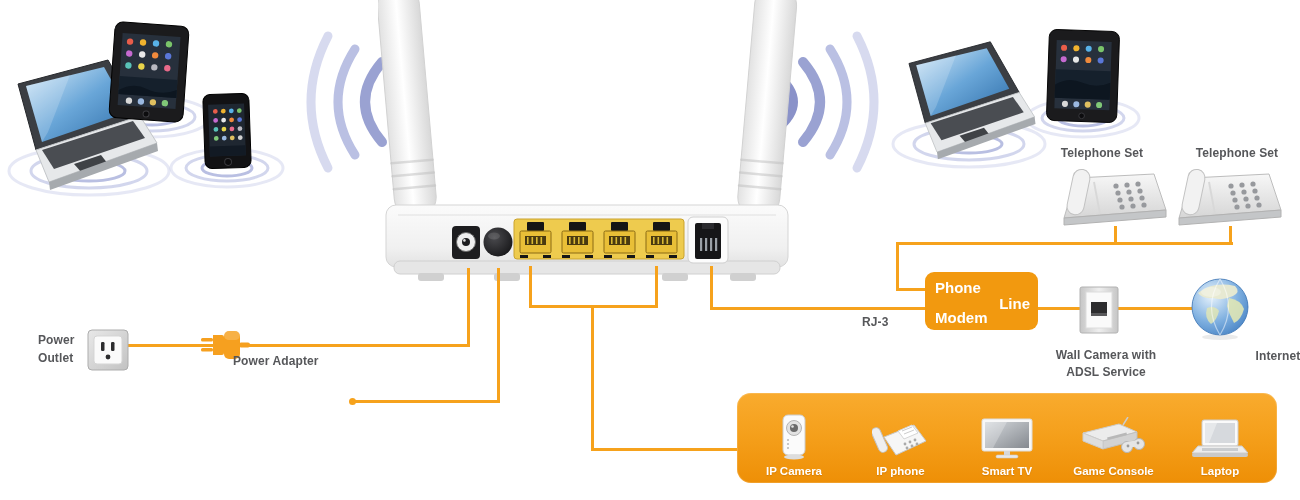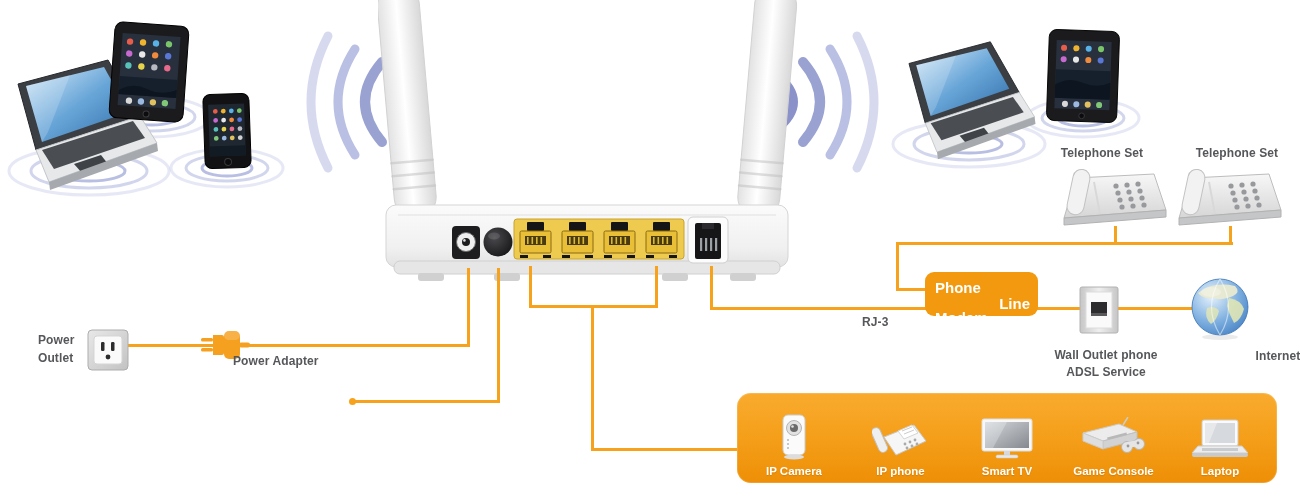--- a/index.html
+++ b/index.html
@@ -11,21 +11,21 @@
   .lbl{
     position:absolute;color:#56575a;font-size:12px;font-weight:700;
     line-height:18px;letter-spacing:0.1px;
   }
   .lbl.center{text-align:center;}
   .oline{position:absolute;background:#f6a21c;}
   .oline.h{height:3px;}
   .oline.v{width:3px;}
   .dot{position:absolute;width:7px;height:7px;border-radius:50%;background:#f6a21c;}
   .modembox{
-    position:absolute;left:925px;top:272px;width:113px;height:44px;
+    position:absolute;left:925px;top:272px;width:113px;height:58px;
     background:#f2990f;border-radius:9px;color:#ffffff;font-weight:700;font-size:15px;
   }
   .modembox .t{position:absolute;}
   .banner{
     position:absolute;left:737px;top:393px;width:540px;height:90px;border-radius:14px;
     background:linear-gradient(180deg,#f9ab2e 0%,#f5a01c 45%,#ee8f06 100%);
     box-shadow:inset 0 0 0 1px rgba(255,255,255,0.15);
     display:flex;align-items:stretch;justify-content:space-between;padding:24px 14px 6px 14px;
     box-sizing:border-box;
   }
@@ -404,21 +404,21 @@
           <stop offset="0.5" stop-color="#efefef"></stop>
           <stop offset="1" stop-color="#c6c6c6"></stop>
       </linearGradient>
     </defs>
     <rect x="1" y="1" width="38" height="46" rx="2" fill="url(#wog)" stroke="#b2b2b2"></rect>
     <rect x="7" y="6" width="26" height="36" fill="#fafafa" stroke="#dcdcdc"></rect>
     <rect x="12" y="16" width="16" height="14" fill="#2c2c2e"></rect>
     <rect x="12" y="27" width="16" height="3" fill="#58585a"></rect>
   </svg>
   <div class="lbl center" style="left:1045px;top:347px;width:122px;line-height:17px">
-    <div>Wall Outlet phone</div>
+    <div>Wall Camera with</div>
     <div>ADSL Service</div>
   </div>
 
   <svg class="abs" style="left:1189px;top:278px" width="62" height="64" viewBox="0 0 62 64">
     <defs>
       <radialGradient id="glg" cx="0.35" cy="0.3" r="0.85">
         <stop offset="0" stop-color="#e8f3fc"></stop>
           <stop offset="0.55" stop-color="#7fb0e0"></stop>
           <stop offset="1" stop-color="#3f7cc0"></stop>
       </radialGradient>

